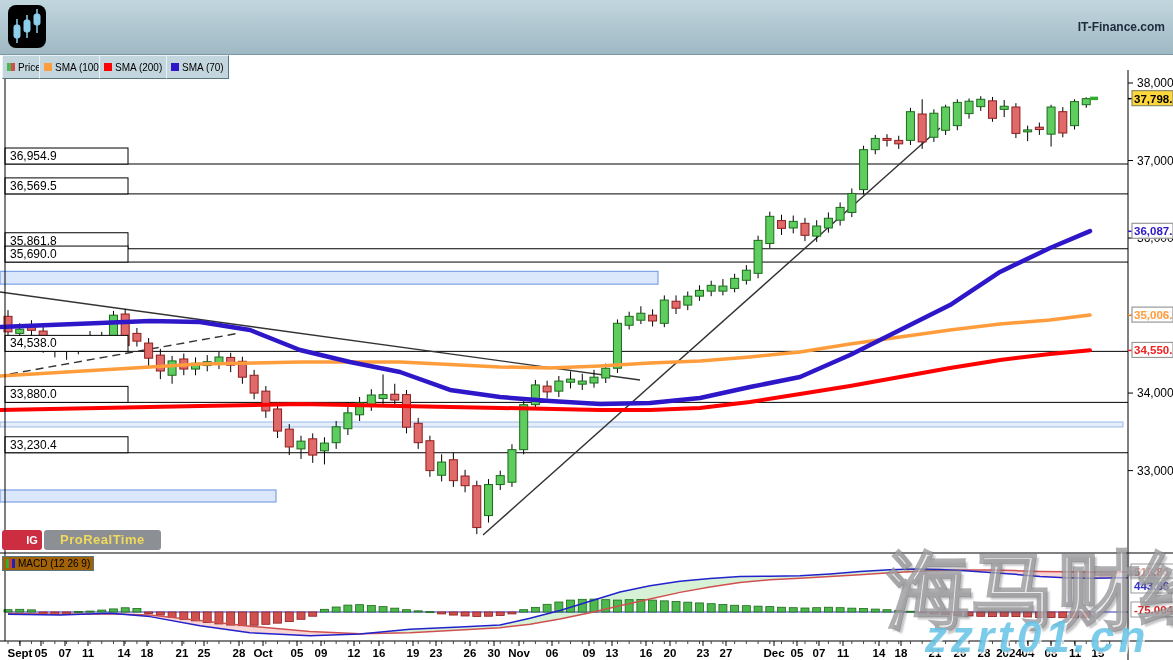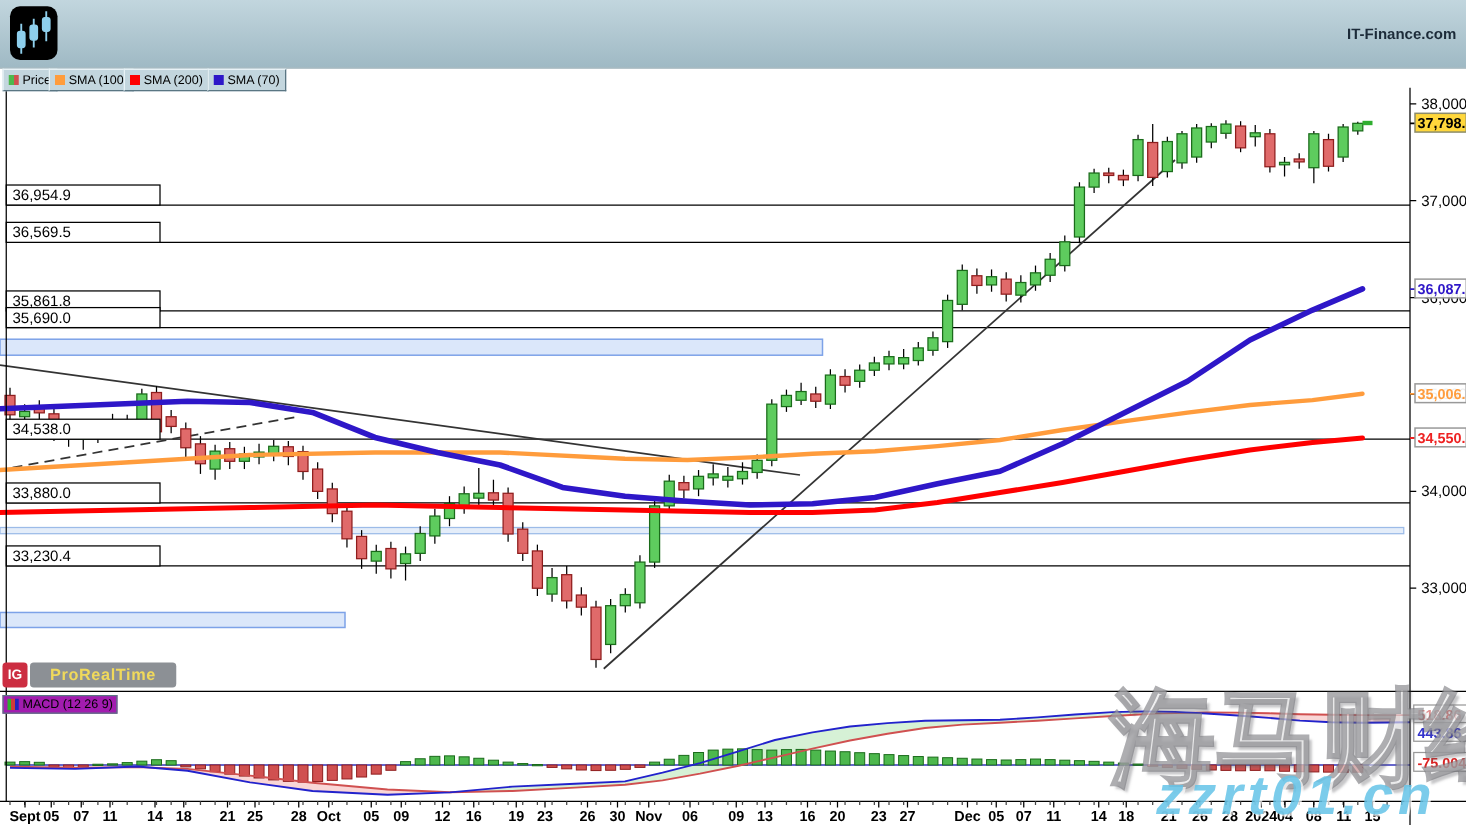--- a/index.html
+++ b/index.html
@@ -6,34 +6,34 @@
   #app{position:relative;width:1173px;height:660px;overflow:hidden;background:#fff;
        font-family:"Liberation Sans","DejaVu Sans",sans-serif;}
   
   #topbar{position:absolute;left:0;top:0;width:1173px;height:54px;
           background:linear-gradient(#c2d6de,#9fb9c4);border-bottom:1px solid #7d98a3;}
   #logo{position:absolute;left:8px;top:5px;width:38px;height:43px;background:#000;border-radius:8px;}
   #title{position:absolute;left:150px;top:21px;font-size:12px;font-weight:bold;color:#12264e;}
   #brand{position:absolute;right:8px;top:20px;font-size:12px;font-weight:bold;color:#1c2b39;}
   
   #legend{position:absolute;left:0;top:55px;width:1173px;height:15px;background:#fff;}
-  .lbtn{position:absolute;top:0;height:18px;background:#c3d6de;border:1px solid #5a7683;
+  .lbtn{position:absolute;top:0;height:24px;background:#c3d6de;border:1px solid #5a7683;
         border-top-color:#e8f2f6;border-left-color:#e8f2f6;display:flex;align-items:center;
         font-size:10px;color:#000;padding:0 4px;gap:3px;box-sizing:border-box;white-space:nowrap;}
   .sw{width:8px;height:8px;display:inline-block;}
   
   #chart{position:absolute;left:0;top:0;}
   
   #prt{position:absolute;left:2px;top:530px;height:20px;display:flex;align-items:center;z-index:5;}
   #ig{width:20px;height:20px;background:#cc2d41;color:#fff;font-weight:bold;font-size:11px;
-      display:flex;align-items:center;justify-content:center;border-radius:3px;}
+      display:flex;align-items:center;justify-content:center;border-radius:3px;padding-left:20px;}
   #prtname{margin-left:2px;height:20px;line-height:20px;background:rgba(120,125,130,0.85);
       color:#f0d95b;font-weight:bold;font-size:13px;padding:0 16px;border-radius:3px;letter-spacing:0.5px;}
   
-  #macdchip{position:absolute;left:2px;top:556px;height:13px;background:#a21caf;border:1px solid #5a7683;
+  #macdchip{position:absolute;left:2px;top:556px;height:13px;background:#a16207;border:1px solid #5a7683;
       display:flex;align-items:center;font-size:10px;color:#000;padding:0 3px;gap:3px;z-index:5;}
   #macdicon{width:9px;height:9px;background:linear-gradient(90deg,#2fae2f 0 33%,#d03a3a 33% 66%,#2222bb 66% 100%);}
   
   #wm-cn{position:absolute;left:888px;top:548px;width:290px;font-size:84px;line-height:1;
       font-weight:bold;color:rgba(255,255,255,0.55);-webkit-text-stroke:2px rgba(120,120,125,0.6);
       text-shadow:3px 3px 2px rgba(90,90,95,0.35);z-index:8;white-space:nowrap;pointer-events:none;}
   #wm-url{position:absolute;left:925px;top:612px;font-size:44px;font-weight:bold;font-style:italic;
       color:rgba(100,195,232,0.85);text-shadow:2px 2px 0 rgba(255,255,255,0.7);letter-spacing:4px;
       z-index:8;white-space:nowrap;pointer-events:none;}
 </style>

